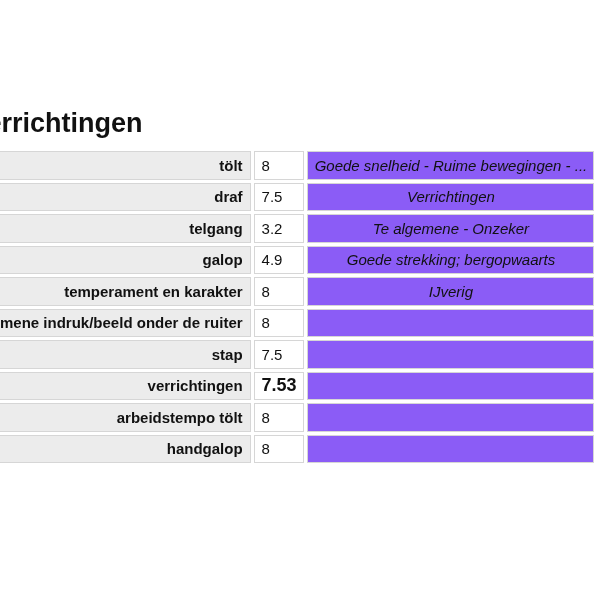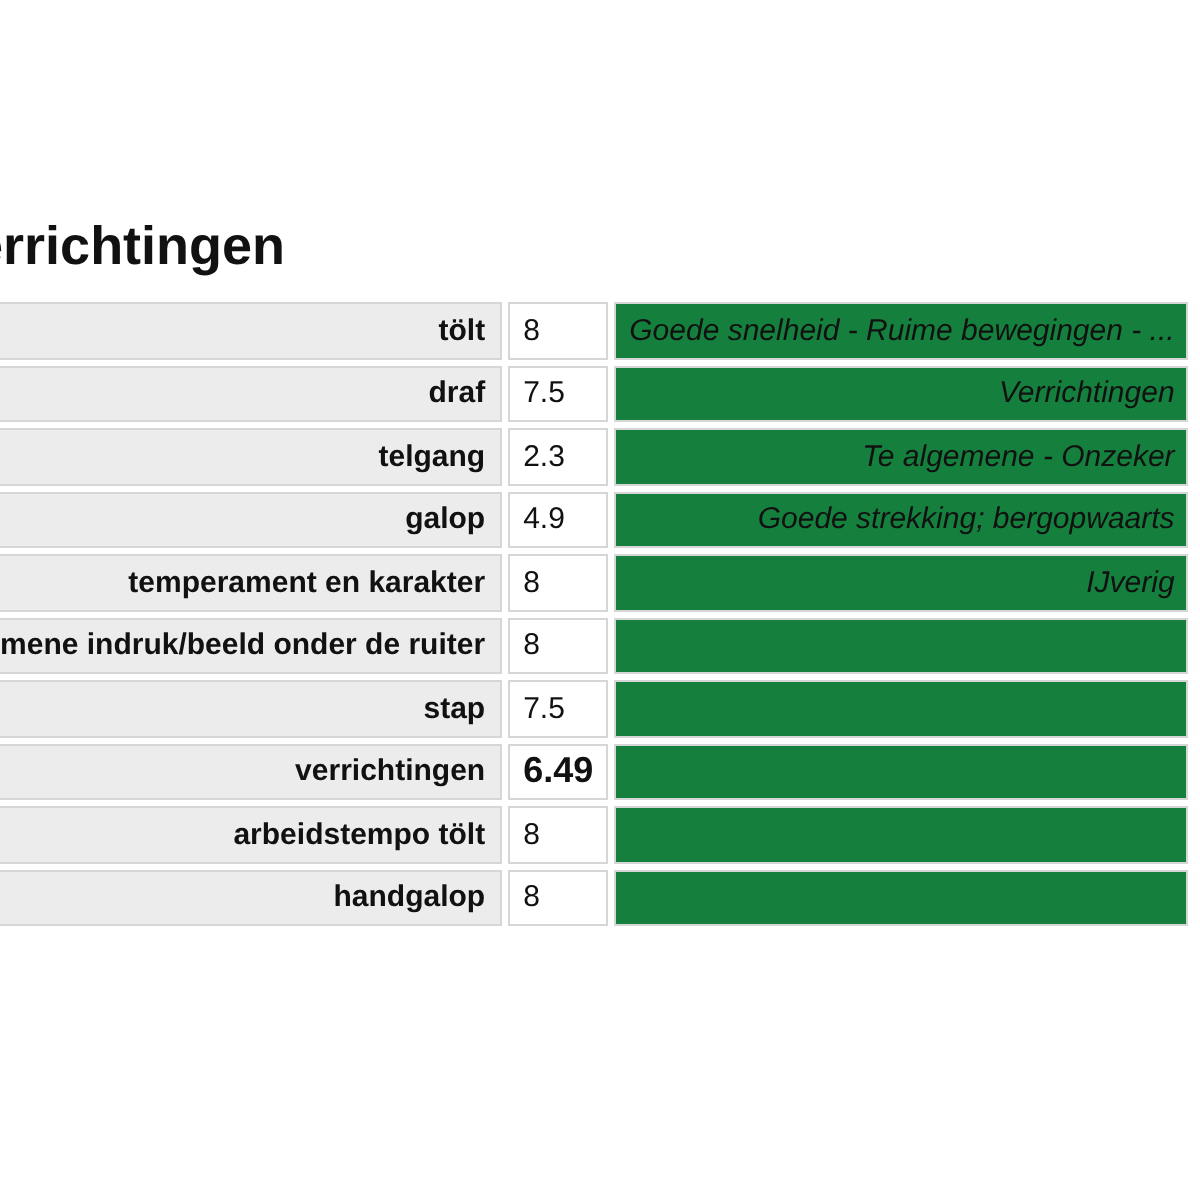--- a/index.html
+++ b/index.html
@@ -59,23 +59,23 @@
       border: 1px solid #d6d6d6;
       text-align: left;
       padding-left: 7px !important;
     }
     td.score-cell.total {
       font-weight: bold;
       font-size: 18px;
     }
     td.comment-cell {
       width: 300px;
-      background: #15803d;
+      background: #8b5cf6;
       border: 1px solid #d6d6d6;
-      text-align: right;
+      text-align: center;
       font-style: italic;
       font-size: 14px;
       padding-left: 7px !important;
     }
   </style>
 </head>
 <body>
 
 <div class="page">
   <h2 class="section-title">Verrichtingen</h2>
@@ -87,21 +87,21 @@
         <td class="score-cell">8</td>
         <td class="comment-cell">Goede snelheid - Ruime bewegingen - ...</td>
       </tr>
       <tr>
         <td class="label-cell">draf</td>
         <td class="score-cell">7.5</td>
         <td class="comment-cell">Verrichtingen</td>
       </tr>
       <tr>
         <td class="label-cell">telgang</td>
-        <td class="score-cell">2.3</td>
+        <td class="score-cell">3.2</td>
         <td class="comment-cell">Te algemene - Onzeker</td>
       </tr>
       <tr>
         <td class="label-cell">galop</td>
         <td class="score-cell">4.9</td>
         <td class="comment-cell">Goede strekking; bergopwaarts</td>
       </tr>
       <tr>
         <td class="label-cell">temperament en karakter</td>
         <td class="score-cell">8</td>
@@ -112,21 +112,21 @@
         <td class="score-cell">8</td>
         <td class="comment-cell"></td>
       </tr>
       <tr>
         <td class="label-cell">stap</td>
         <td class="score-cell">7.5</td>
         <td class="comment-cell"></td>
       </tr>
       <tr>
         <td class="label-cell">verrichtingen</td>
-        <td class="score-cell total">6.49</td>
+        <td class="score-cell total">7.53</td>
         <td class="comment-cell"></td>
       </tr>
       <tr>
         <td class="label-cell">arbeidstempo tölt</td>
         <td class="score-cell">8</td>
         <td class="comment-cell"></td>
       </tr>
       <tr>
         <td class="label-cell">handgalop</td>
         <td class="score-cell">8</td>

